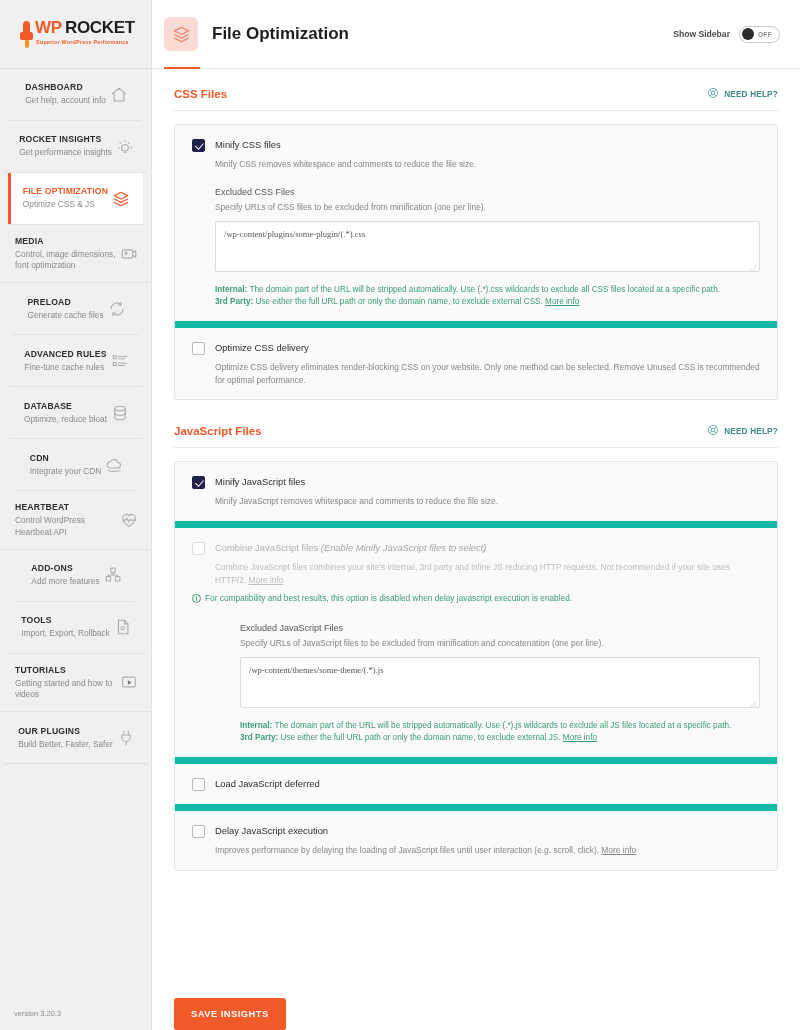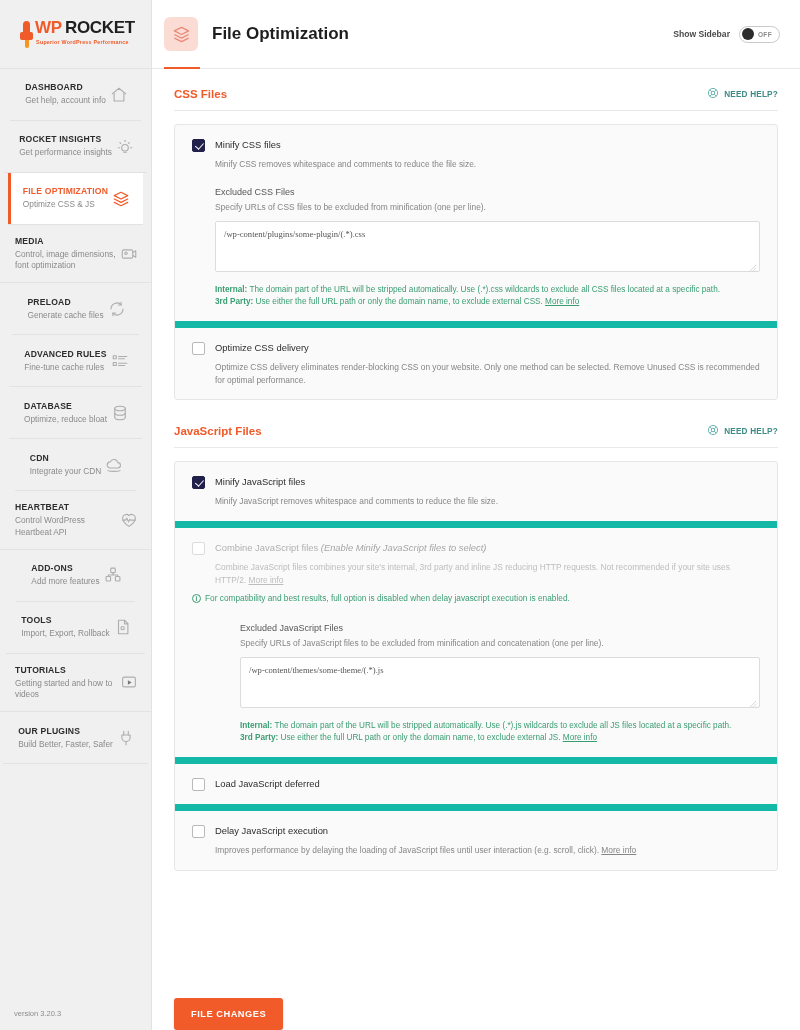--- a/index.html
+++ b/index.html
@@ -485,21 +485,21 @@
         </div>
 
         <div class="row">
           <div class="opt-head">
             <div class="cb disabled"></div>
             <div class="opt-label dim"><span>Combine JavaScript files </span><i class="muted-it">(Enable Minify JavaScript files to select)</i></div>
           </div>
           <div class="opt-desc dim"><span>Combine JavaScript files combines your site's internal, 3rd party and inline JS reducing HTTP requests. Not recommended if your site uses HTTP/2. </span><a href="#">More info</a></div>
           <div class="notice">
             <span class="i-ico">i</span>
-            <span>For compatibility and best results, full option is disabled when delay javascript execution is enabled.</span>
+            <span>For compatibility and best results, this option is disabled when delay javascript execution is enabled.</span>
           </div>
 
           <div class="sub" style="margin-top:18px;margin-left:48px;">
             <div class="sub-title">Excluded JavaScript Files</div>
             <div class="sub-desc">Specify URLs of JavaScript files to be excluded from minification and concatenation (one per line).</div>
             <div class="ta-wrap">
               <textarea class="ta" id="ta-js" style="">/wp-content/themes/some-theme/(.*).js</textarea>
               <svg class="ta-grip" viewBox="0 0 10 10">
                 <path d="M9 1L1 9M9 4.5L4.5 9M9 8L8 9" stroke="#8a8a8a" stroke-width="0.9"></path>
               </svg>
@@ -522,16 +522,16 @@
           <div class="opt-head">
             <div class="cb"></div>
             <div class="opt-label">Delay JavaScript execution</div>
           </div>
           <div class="opt-desc"><span>Improves performance by delaying the loading of JavaScript files until user interaction (e.g. scroll, click). </span><a href="#">More info</a></div>
         </div>
       </div>
     </div>
 
     <div class="save-wrap">
-      <button class="save-btn">FILE CHANGES</button>
+      <button class="save-btn">SAVE INSIGHTS</button>
     </div>
   </main>
 </div>
 
 </body></html>

